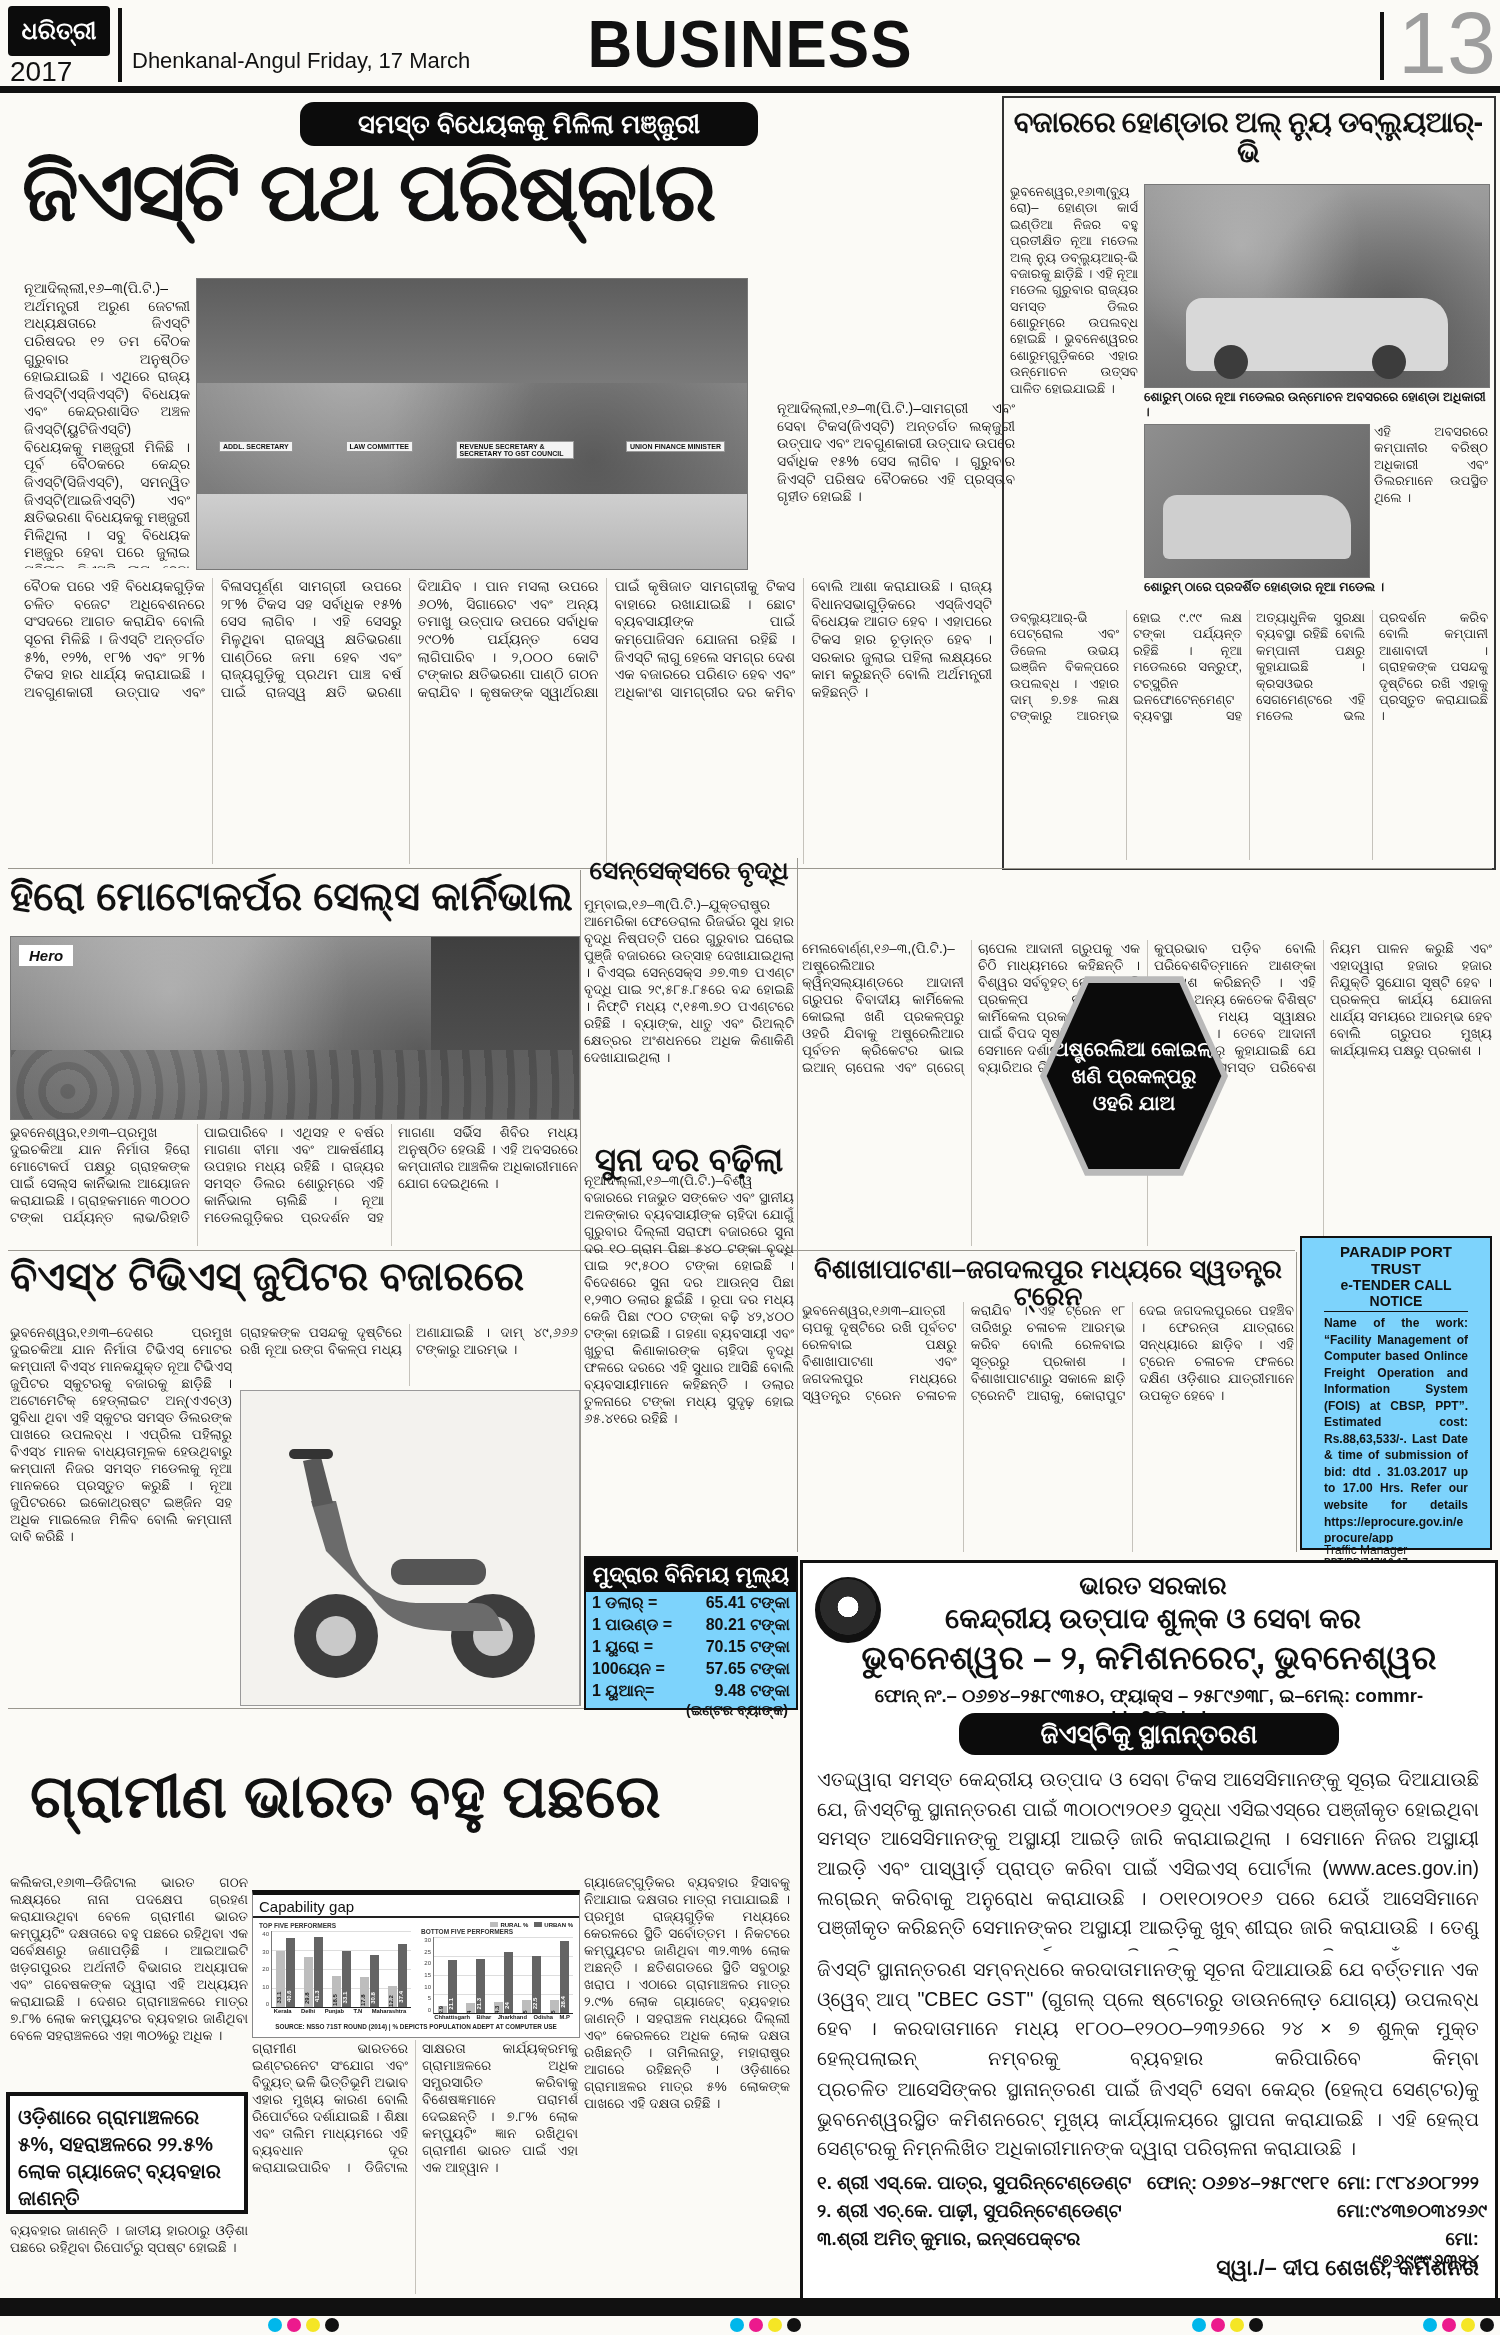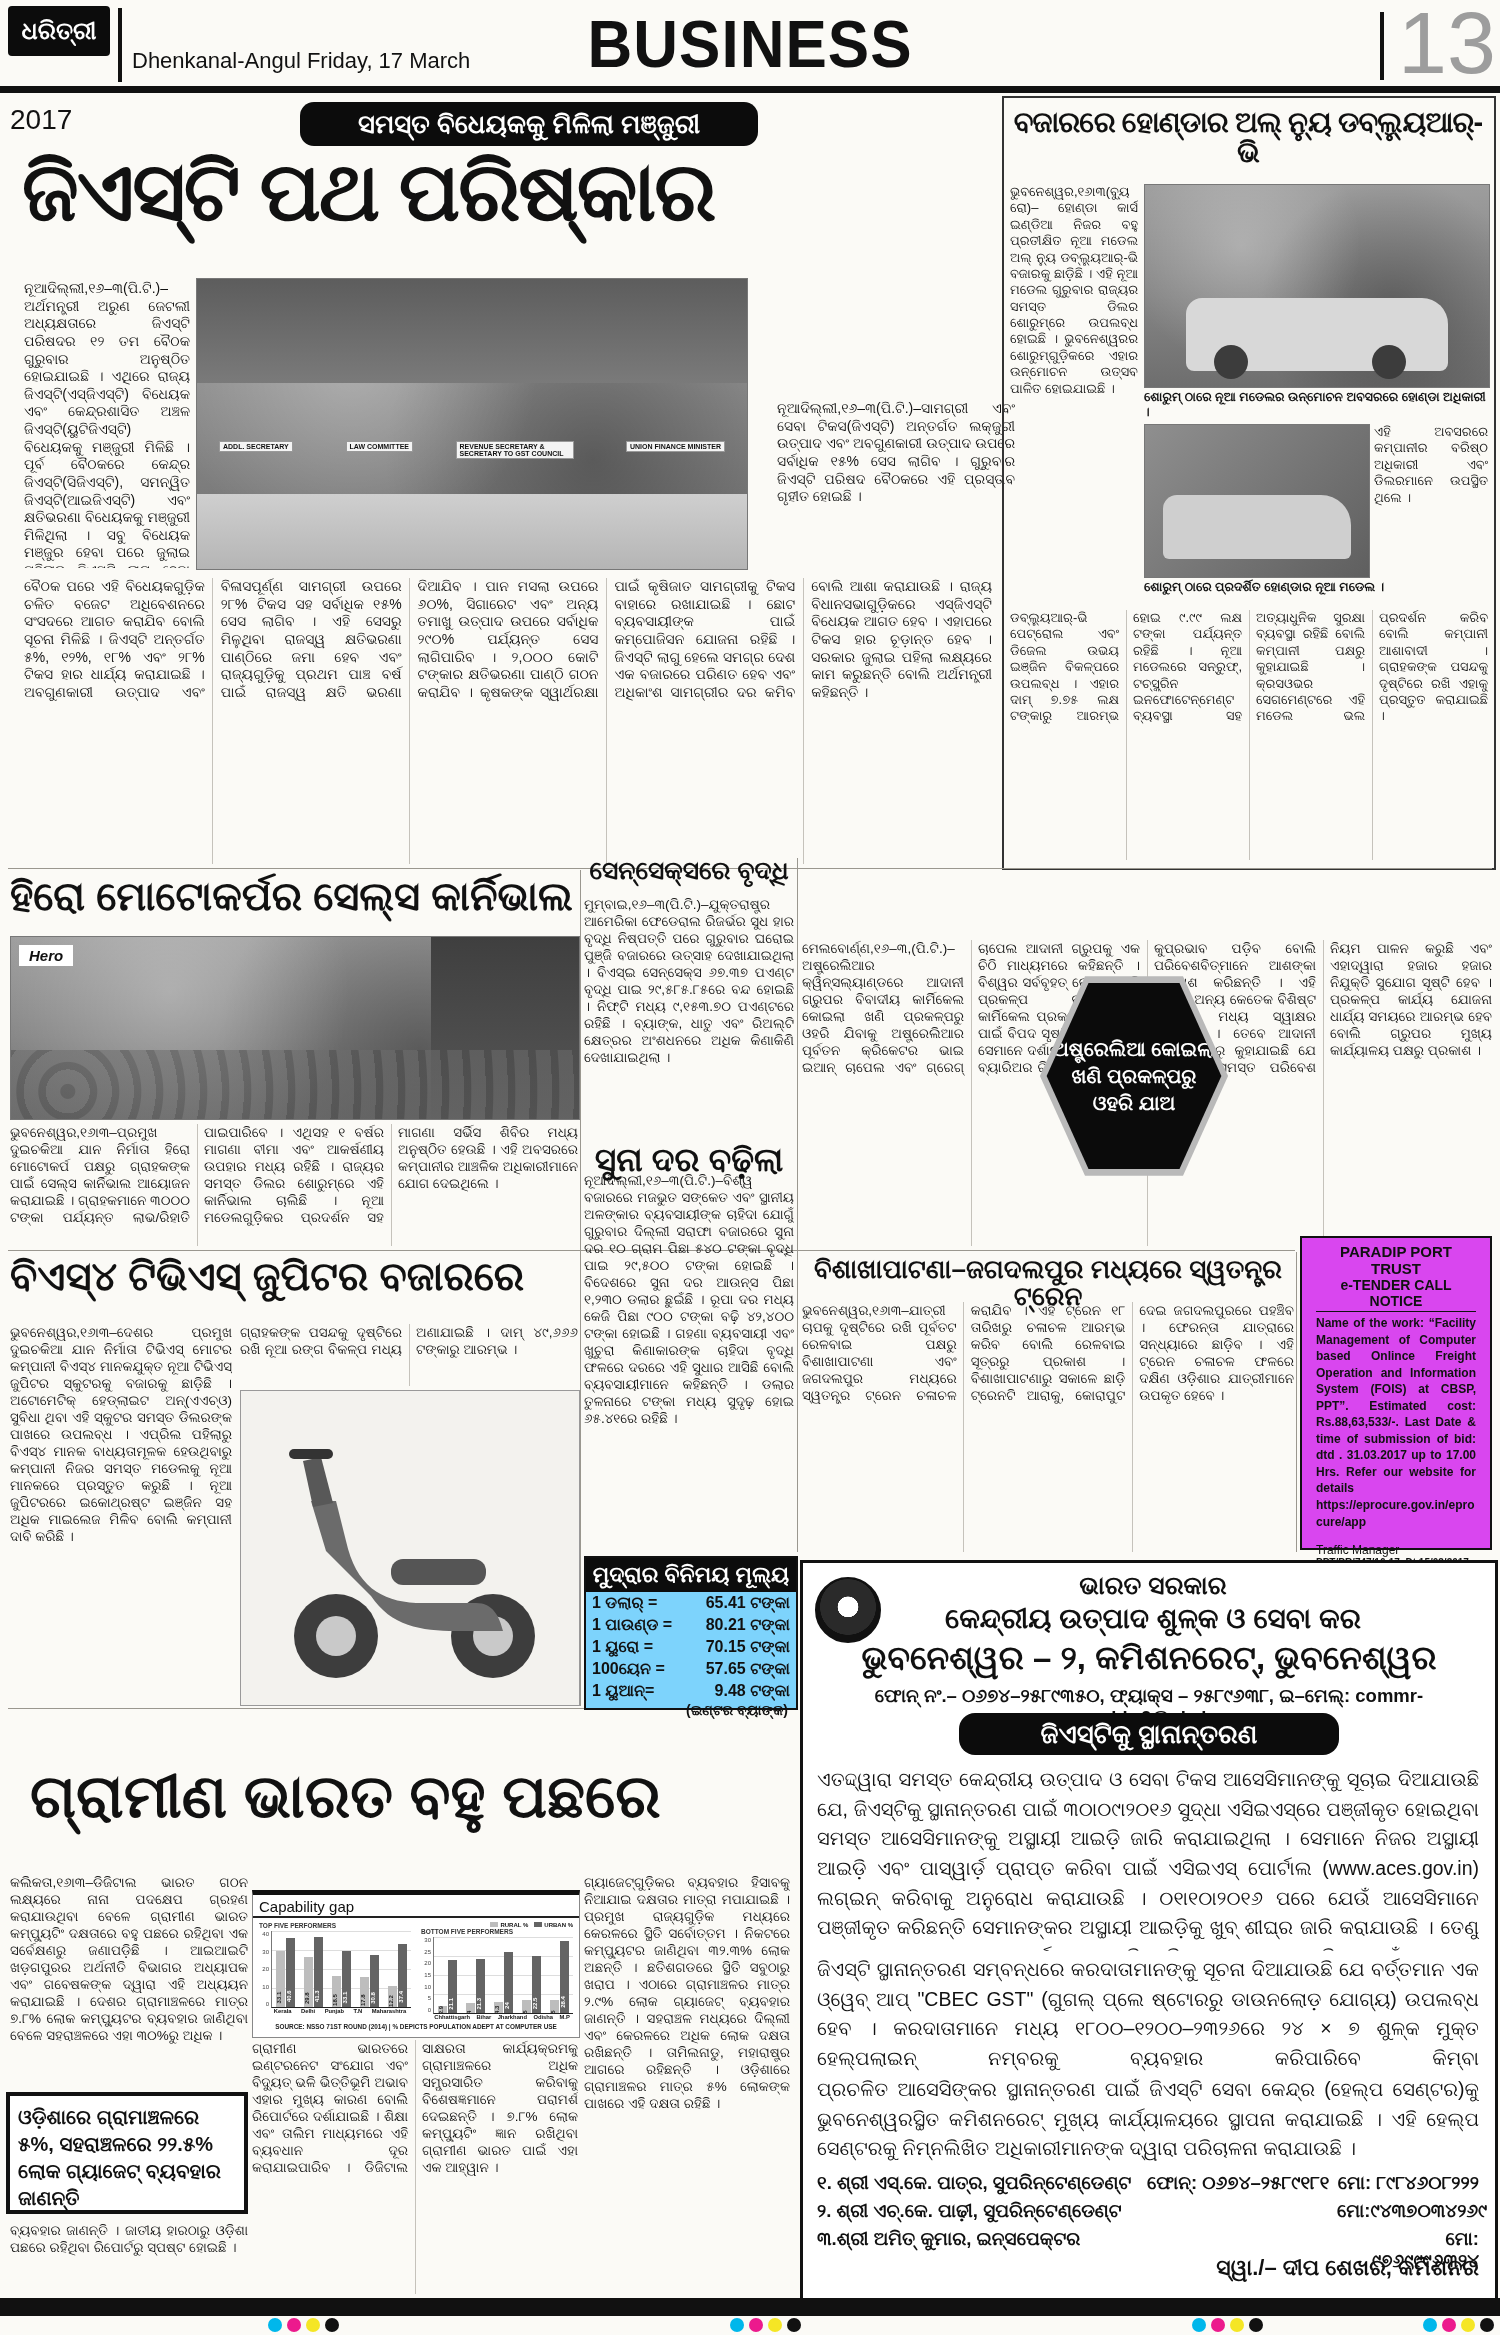--- a/index.html
+++ b/index.html
@@ -61,21 +61,21 @@
   .dot{width:14px;height:14px;border-radius:50%;}
   .emblem{border-radius:50%;background:radial-gradient(circle at 50% 45%, #fff 0 22%, #2a2a2a 23% 60%, #111 61% 100%);
           border:2px solid #111;}
 </style>
 </head>
 <body>
 
 <div class="page">
 
   <div class="abs blackbox" style="left:8px;top:6px;width:102px;height:50px;border-radius:4px;font-size:24px;">ଧରିତ୍ରୀ</div>
-  <div class="abs" style="left:10px;top:56px;font-size:28px;margin-top:48px;">2017</div>
+  <div class="abs" style="left:10px;top:56px;font-size:28px;">2017</div>
   <div class="abs" style="left:118px;top:8px;width:4px;height:74px;background:#111;"></div>
   <div class="abs" style="left:132px;top:48px;font-size:22px;">Dhenkanal-Angul Friday, 17 March</div>
   <div class="abs" style="left:0;right:0;top:8px;text-align:center;font-size:62px;font-weight:bold;letter-spacing:1px;transform:scaleY(1.08);">BUSINESS</div>
   <div class="abs" style="left:1380px;top:12px;width:4px;height:68px;background:#111;"></div>
   <div class="abs" style="left:1398px;top:-8px;font-size:88px;color:#9d9d9d;">13</div>
   <div class="abs" style="left:0;top:86px;width:1500px;height:7px;background:#111;"></div>
 
   <div class="abs blackbox" style="left:300px;top:102px;width:458px;height:44px;border-radius:14px;font-size:26px;">ସମସ୍ତ ବିଧେୟକକୁ ମିଳିଲା ମଞ୍ଜୁରୀ</div>
   <div class="abs headline" style="left:22px;top:150px;width:972px;font-size:82px;letter-spacing:-2px;">ଜିଏସ୍‌ଟି ପଥ ପରିଷ୍କାର</div>
 
@@ -182,21 +182,21 @@
       <path d="M70 110 L95 110 L105 150 C115 195 140 210 175 212 L235 212 C252 212 258 225 262 240 L215 240 C180 240 150 235 130 205 L85 160 Z" fill="#6b6b6b"></path>
       <rect x="150" y="168" width="95" height="26" rx="12" fill="#555"></rect>
       <path d="M62 70 L80 66 L92 112 L72 116 Z" fill="#585858"></path>
       <rect x="48" y="58" width="44" height="10" rx="5" fill="#333"></rect>
     </svg>
   </div>
 
   <div class="abs headline" style="left:802px;top:1256px;width:492px;font-size:26px;text-align:center;">ବିଶାଖାପାଟଣା–ଜଗଦଲପୁର ମଧ୍ୟରେ ସ୍ୱତନ୍ତ୍ର ଟ୍ରେନ</div>
   <div class="abs jtxt cols3" style="left:802px;top:1302px;width:492px;height:250px;font-size:13.5px;">ଭୁବନେଶ୍ୱର,୧୬ା୩–ଯାତ୍ରୀ ଚାପକୁ ଦୃଷ୍ଟିରେ ରଖି ପୂର୍ବତଟ ରେଳବାଇ ପକ୍ଷରୁ ବିଶାଖାପାଟଣା ଏବଂ ଜଗଦଲପୁର ମଧ୍ୟରେ ସ୍ୱତନ୍ତ୍ର ଟ୍ରେନ ଚଳାଚଳ କରାଯିବ । ଏହି ଟ୍ରେନ ୧୮ ତାରିଖରୁ ଚଳାଚଳ ଆରମ୍ଭ କରିବ ବୋଲି ରେଳବାଇ ସୂତ୍ରରୁ ପ୍ରକାଶ । ବିଶାଖାପାଟଣାରୁ ସକାଳେ ଛାଡ଼ି ଟ୍ରେନଟି ଆରାକୁ, କୋରାପୁଟ ଦେଇ ଜଗଦଲପୁରରେ ପହଞ୍ଚିବ । ଫେରନ୍ତା ଯାତ୍ରାରେ ସନ୍ଧ୍ୟାରେ ଛାଡ଼ିବ । ଏହି ଟ୍ରେନ ଚଳାଚଳ ଫଳରେ ଦକ୍ଷିଣ ଓଡ଼ିଶାର ଯାତ୍ରୀମାନେ ଉପକୃତ ହେବେ ।</div>
 
-  <div class="abs" style="left:1300px;top:1236px;width:192px;height:314px;border:2px solid #111;background:#d946ef;padding:5px 14px;box-sizing:border-box;">
+  <div class="abs" style="left:1300px;top:1236px;width:192px;height:314px;border:2px solid #111;background:#7dd3fc;padding:5px 22px;box-sizing:border-box;">
     <div style="text-align:center;font-weight:bold;font-size:15px;">PARADIP PORT TRUST</div>
     <div style="text-align:center;font-weight:bold;font-size:14px;border-bottom:1px solid #111;padding-bottom:2px;">e-TENDER CALL NOTICE</div>
     <div class="jtxt" style="font-size:12px;font-weight:bold;line-height:1.38;margin-top:3px;height:228px;">Name of the work: “Facility Management of Computer based Onlince Freight Operation and Information System (FOIS) at CBSP, PPT”. Estimated cost: Rs.88,63,533/-. Last Date &amp; time of submission of bid: dtd . 31.03.2017 up to 17.00 Hrs. Refer our website for details https://eprocure.gov.in/eprocure/app</div>
     <div style="text-align:left;font-weight:normal;font-size:12px;">Traffic Manager</div>
     <div style="font-size:10px;font-weight:bold;">PPT/PR/747/16-17, Dt.15/03/2017</div>
   </div>
 
   <div class="abs notice" style="left:800px;top:1560px;width:692px;height:736px;">
     <div class="abs emblem" style="left:12px;top:14px;width:62px;height:62px;"></div>
     <div class="abs" style="left:80px;top:8px;width:540px;text-align:center;font-size:25px;font-weight:bold;">ଭାରତ ସରକାର</div>

